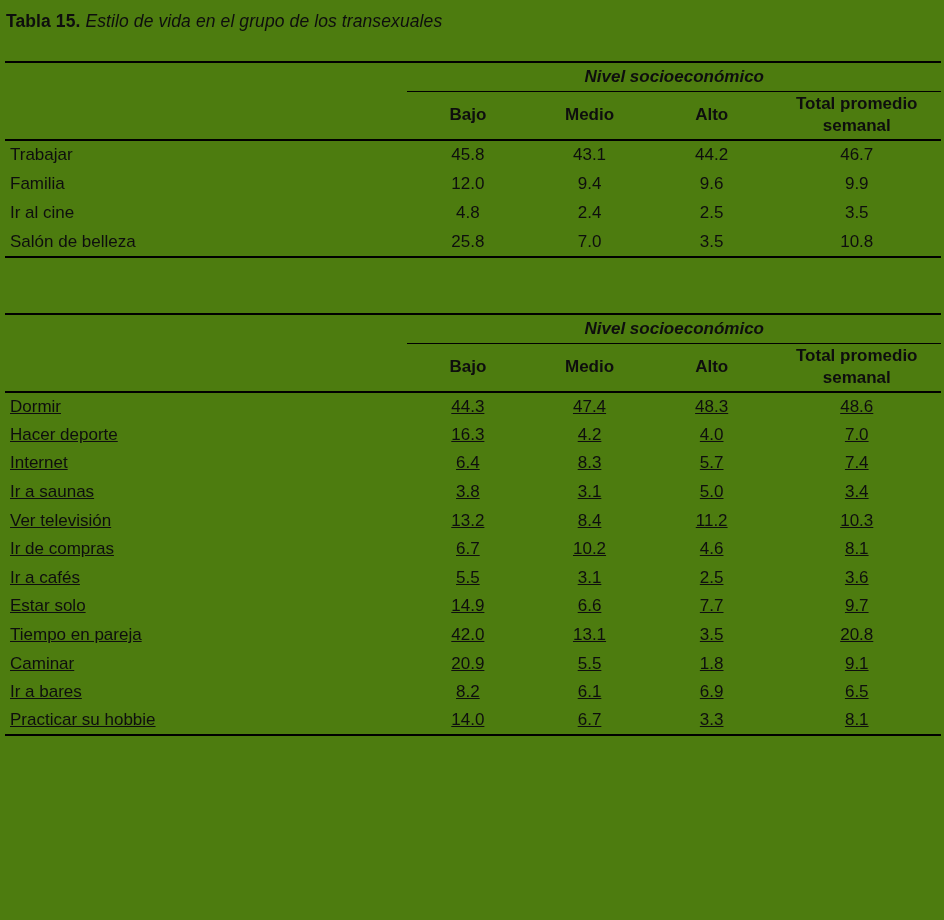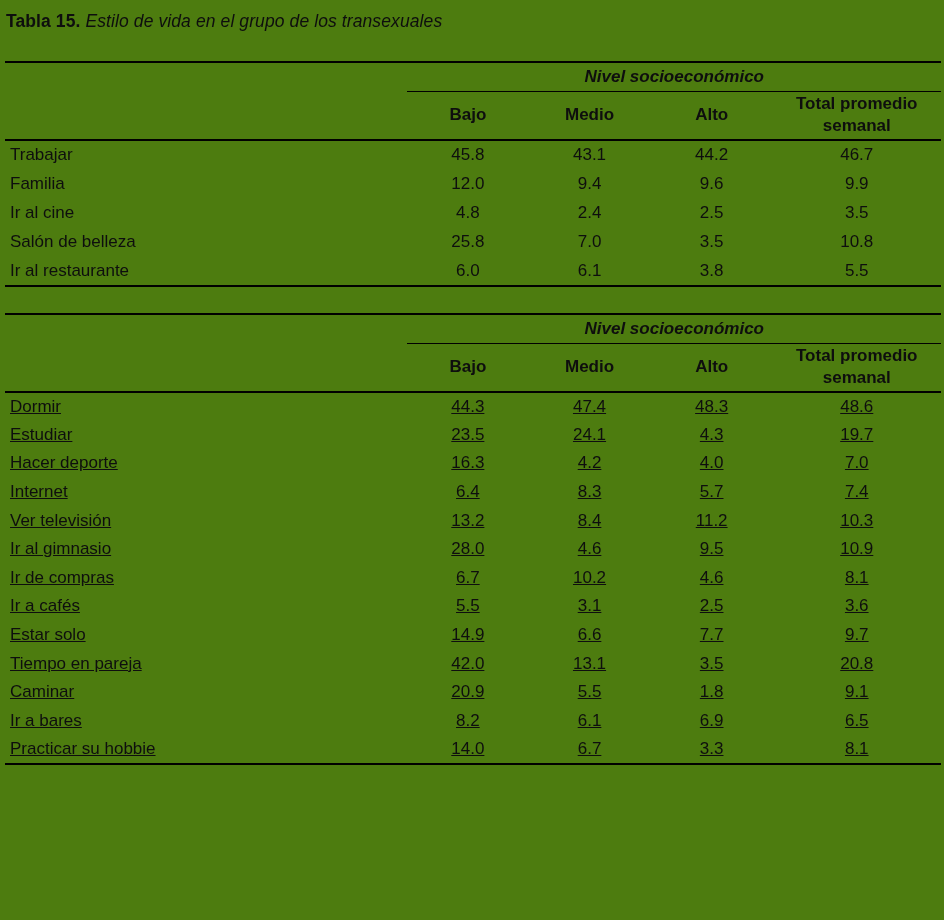--- a/index.html
+++ b/index.html
@@ -127,27 +127,20 @@
           <td>2.5</td>
           <td>3.5</td>
         </tr>
         <tr>
           <th class="row-label">Salón de belleza</th>
           <td>25.8</td>
           <td>7.0</td>
           <td>3.5</td>
           <td>10.8</td>
         </tr>
-        <tr>
-          <th class="row-label">Ir al restaurante</th>
-          <td>6.0</td>
-          <td>6.1</td>
-          <td>3.8</td>
-          <td>5.5</td>
-        </tr>
       </tbody>
   </table>
 
   <table class="data-table" id="table-2">
     <colgroup>
       <col class="c-label">
         <col class="c-bajo">
         <col class="c-medio">
         <col class="c-alto">
         <col class="c-total">
@@ -167,55 +160,48 @@
     </thead>
     <tbody>
         <tr>
           <th class="row-label">Dormir</th>
           <td>44.3</td>
           <td>47.4</td>
           <td>48.3</td>
           <td>48.6</td>
         </tr>
         <tr>
-          <th class="row-label">Estudiar</th>
-          <td>23.5</td>
-          <td>24.1</td>
-          <td>4.3</td>
-          <td>19.7</td>
-        </tr>
-        <tr>
           <th class="row-label">Hacer deporte</th>
           <td>16.3</td>
           <td>4.2</td>
           <td>4.0</td>
           <td>7.0</td>
         </tr>
         <tr>
           <th class="row-label">Internet</th>
           <td>6.4</td>
           <td>8.3</td>
           <td>5.7</td>
           <td>7.4</td>
         </tr>
         <tr>
+          <th class="row-label">Ir a saunas</th>
+          <td>3.8</td>
+          <td>3.1</td>
+          <td>5.0</td>
+          <td>3.4</td>
+        </tr>
+        <tr>
           <th class="row-label">Ver televisión</th>
           <td>13.2</td>
           <td>8.4</td>
           <td>11.2</td>
           <td>10.3</td>
         </tr>
         <tr>
-          <th class="row-label">Ir al gimnasio</th>
-          <td>28.0</td>
-          <td>4.6</td>
-          <td>9.5</td>
-          <td>10.9</td>
-        </tr>
-        <tr>
           <th class="row-label">Ir de compras</th>
           <td>6.7</td>
           <td>10.2</td>
           <td>4.6</td>
           <td>8.1</td>
         </tr>
         <tr>
           <th class="row-label">Ir a cafés</th>
           <td>5.5</td>
           <td>3.1</td>

